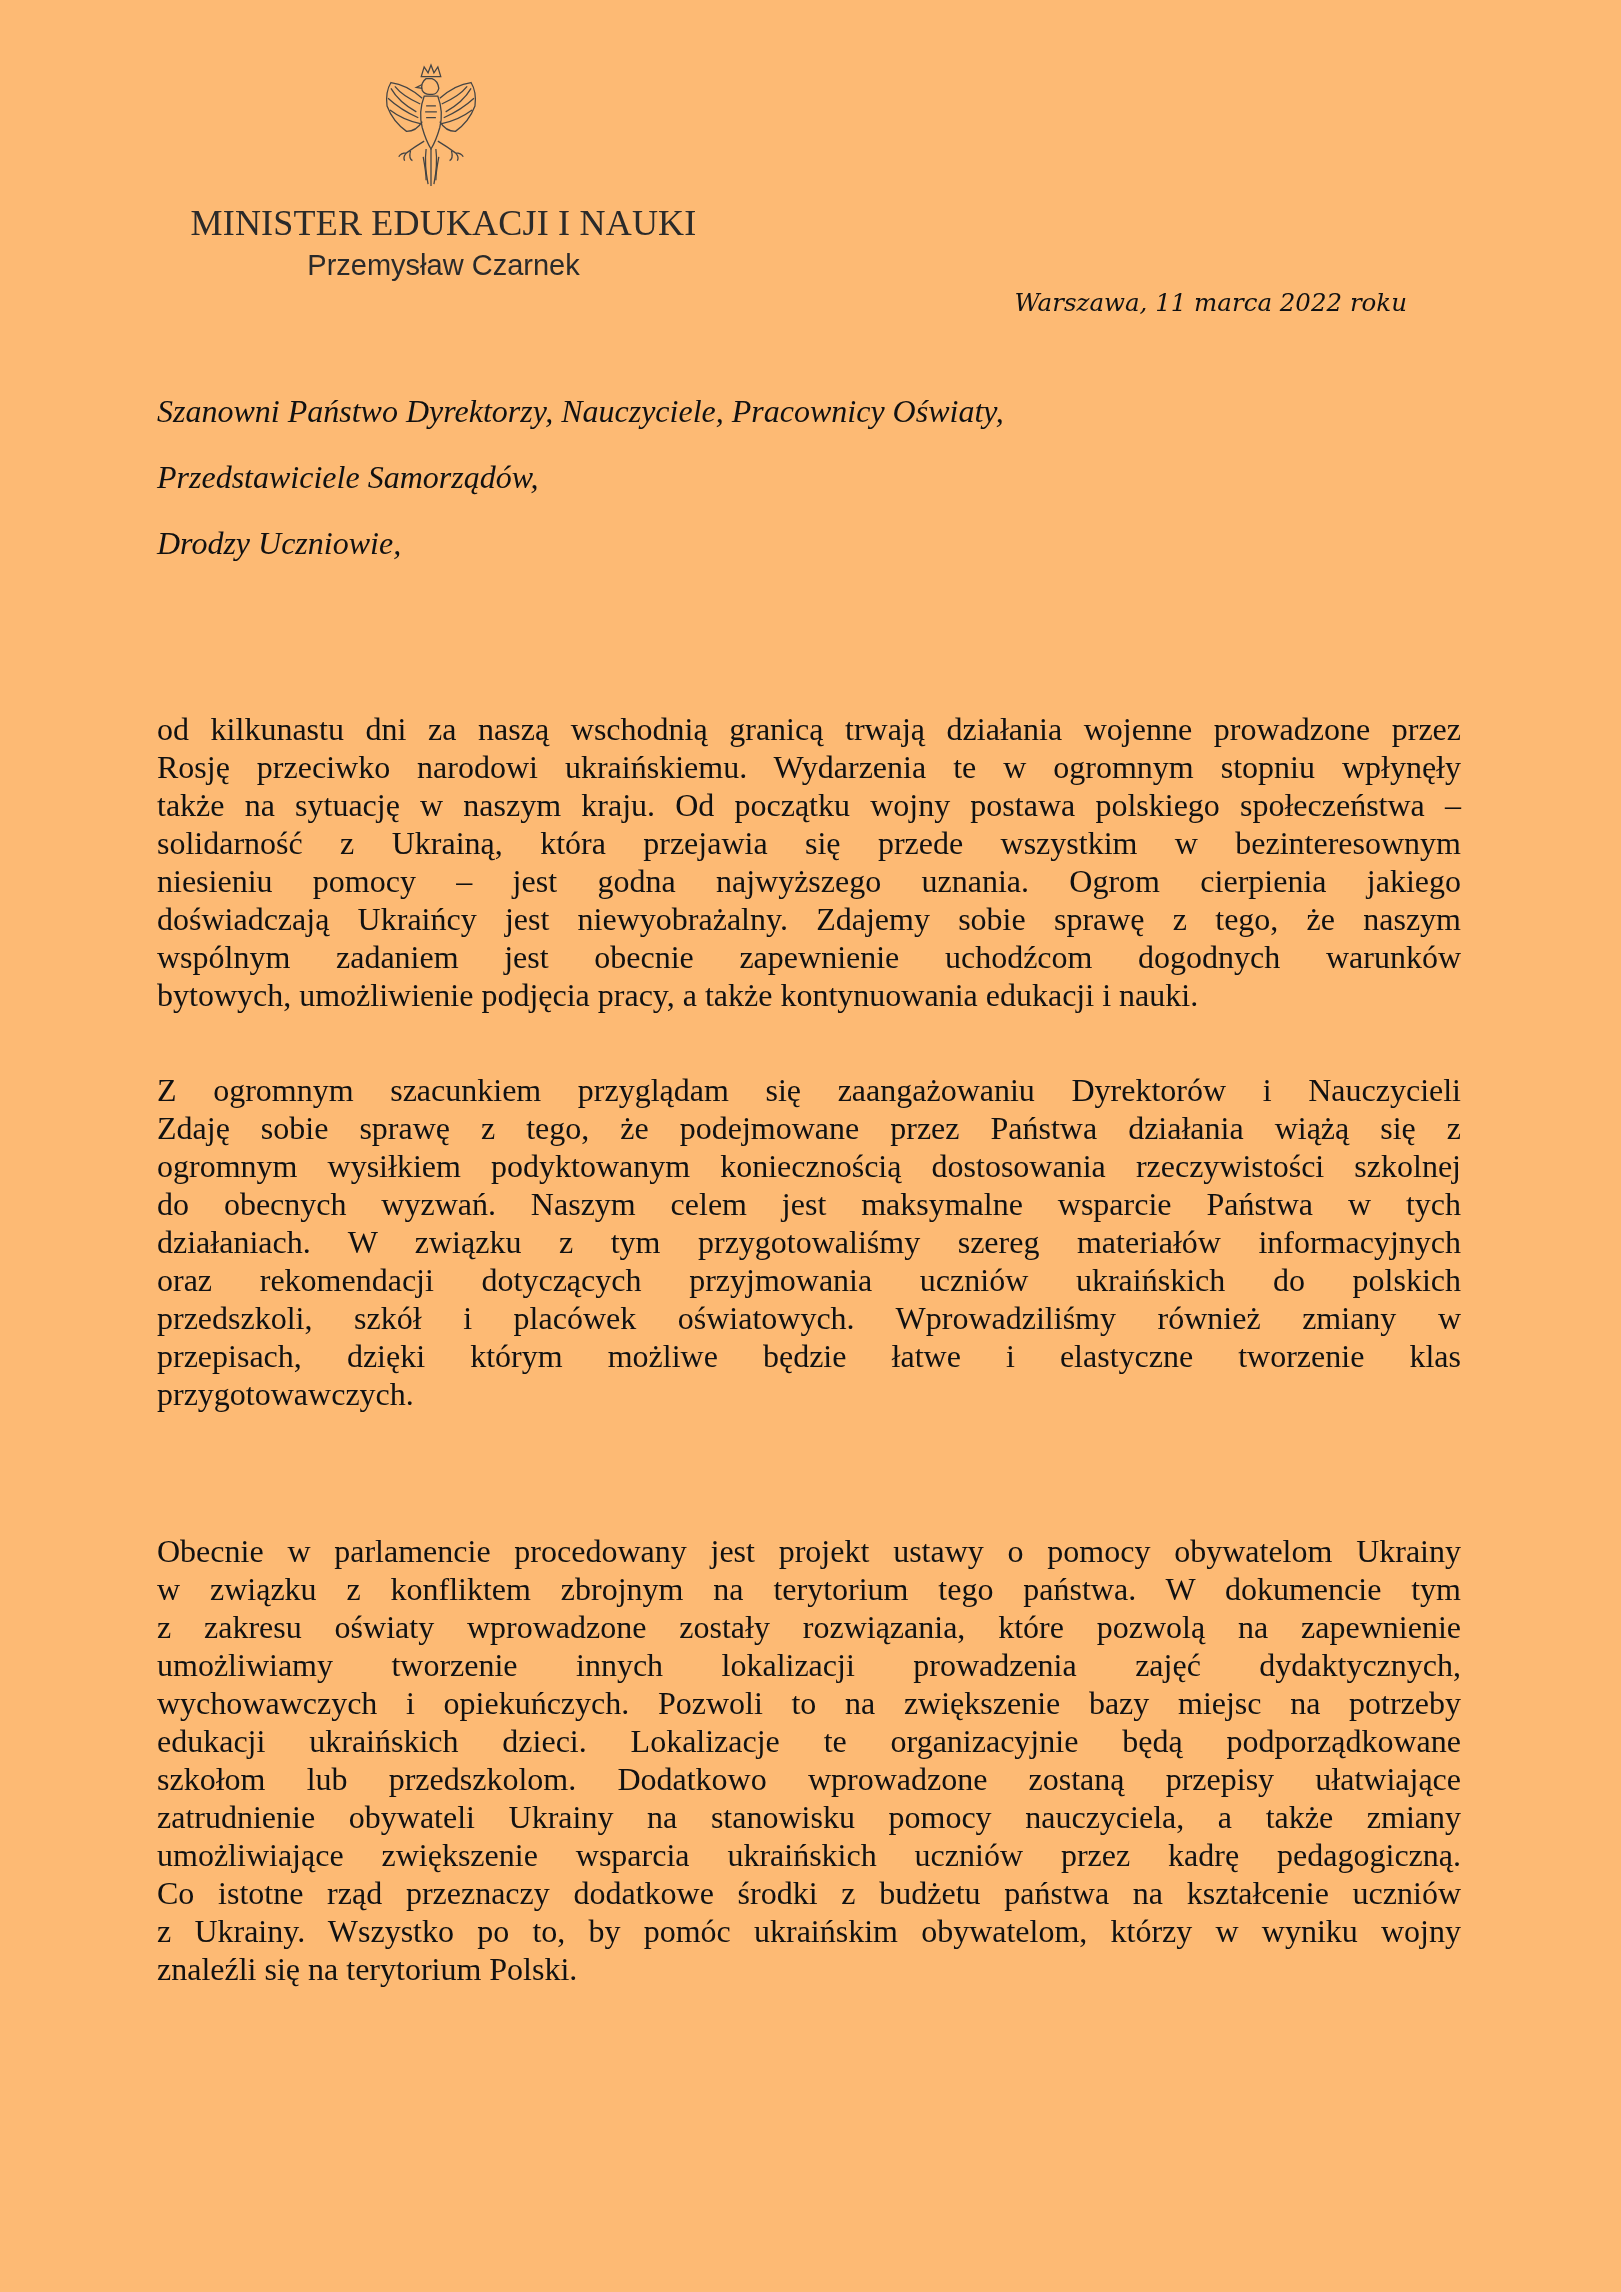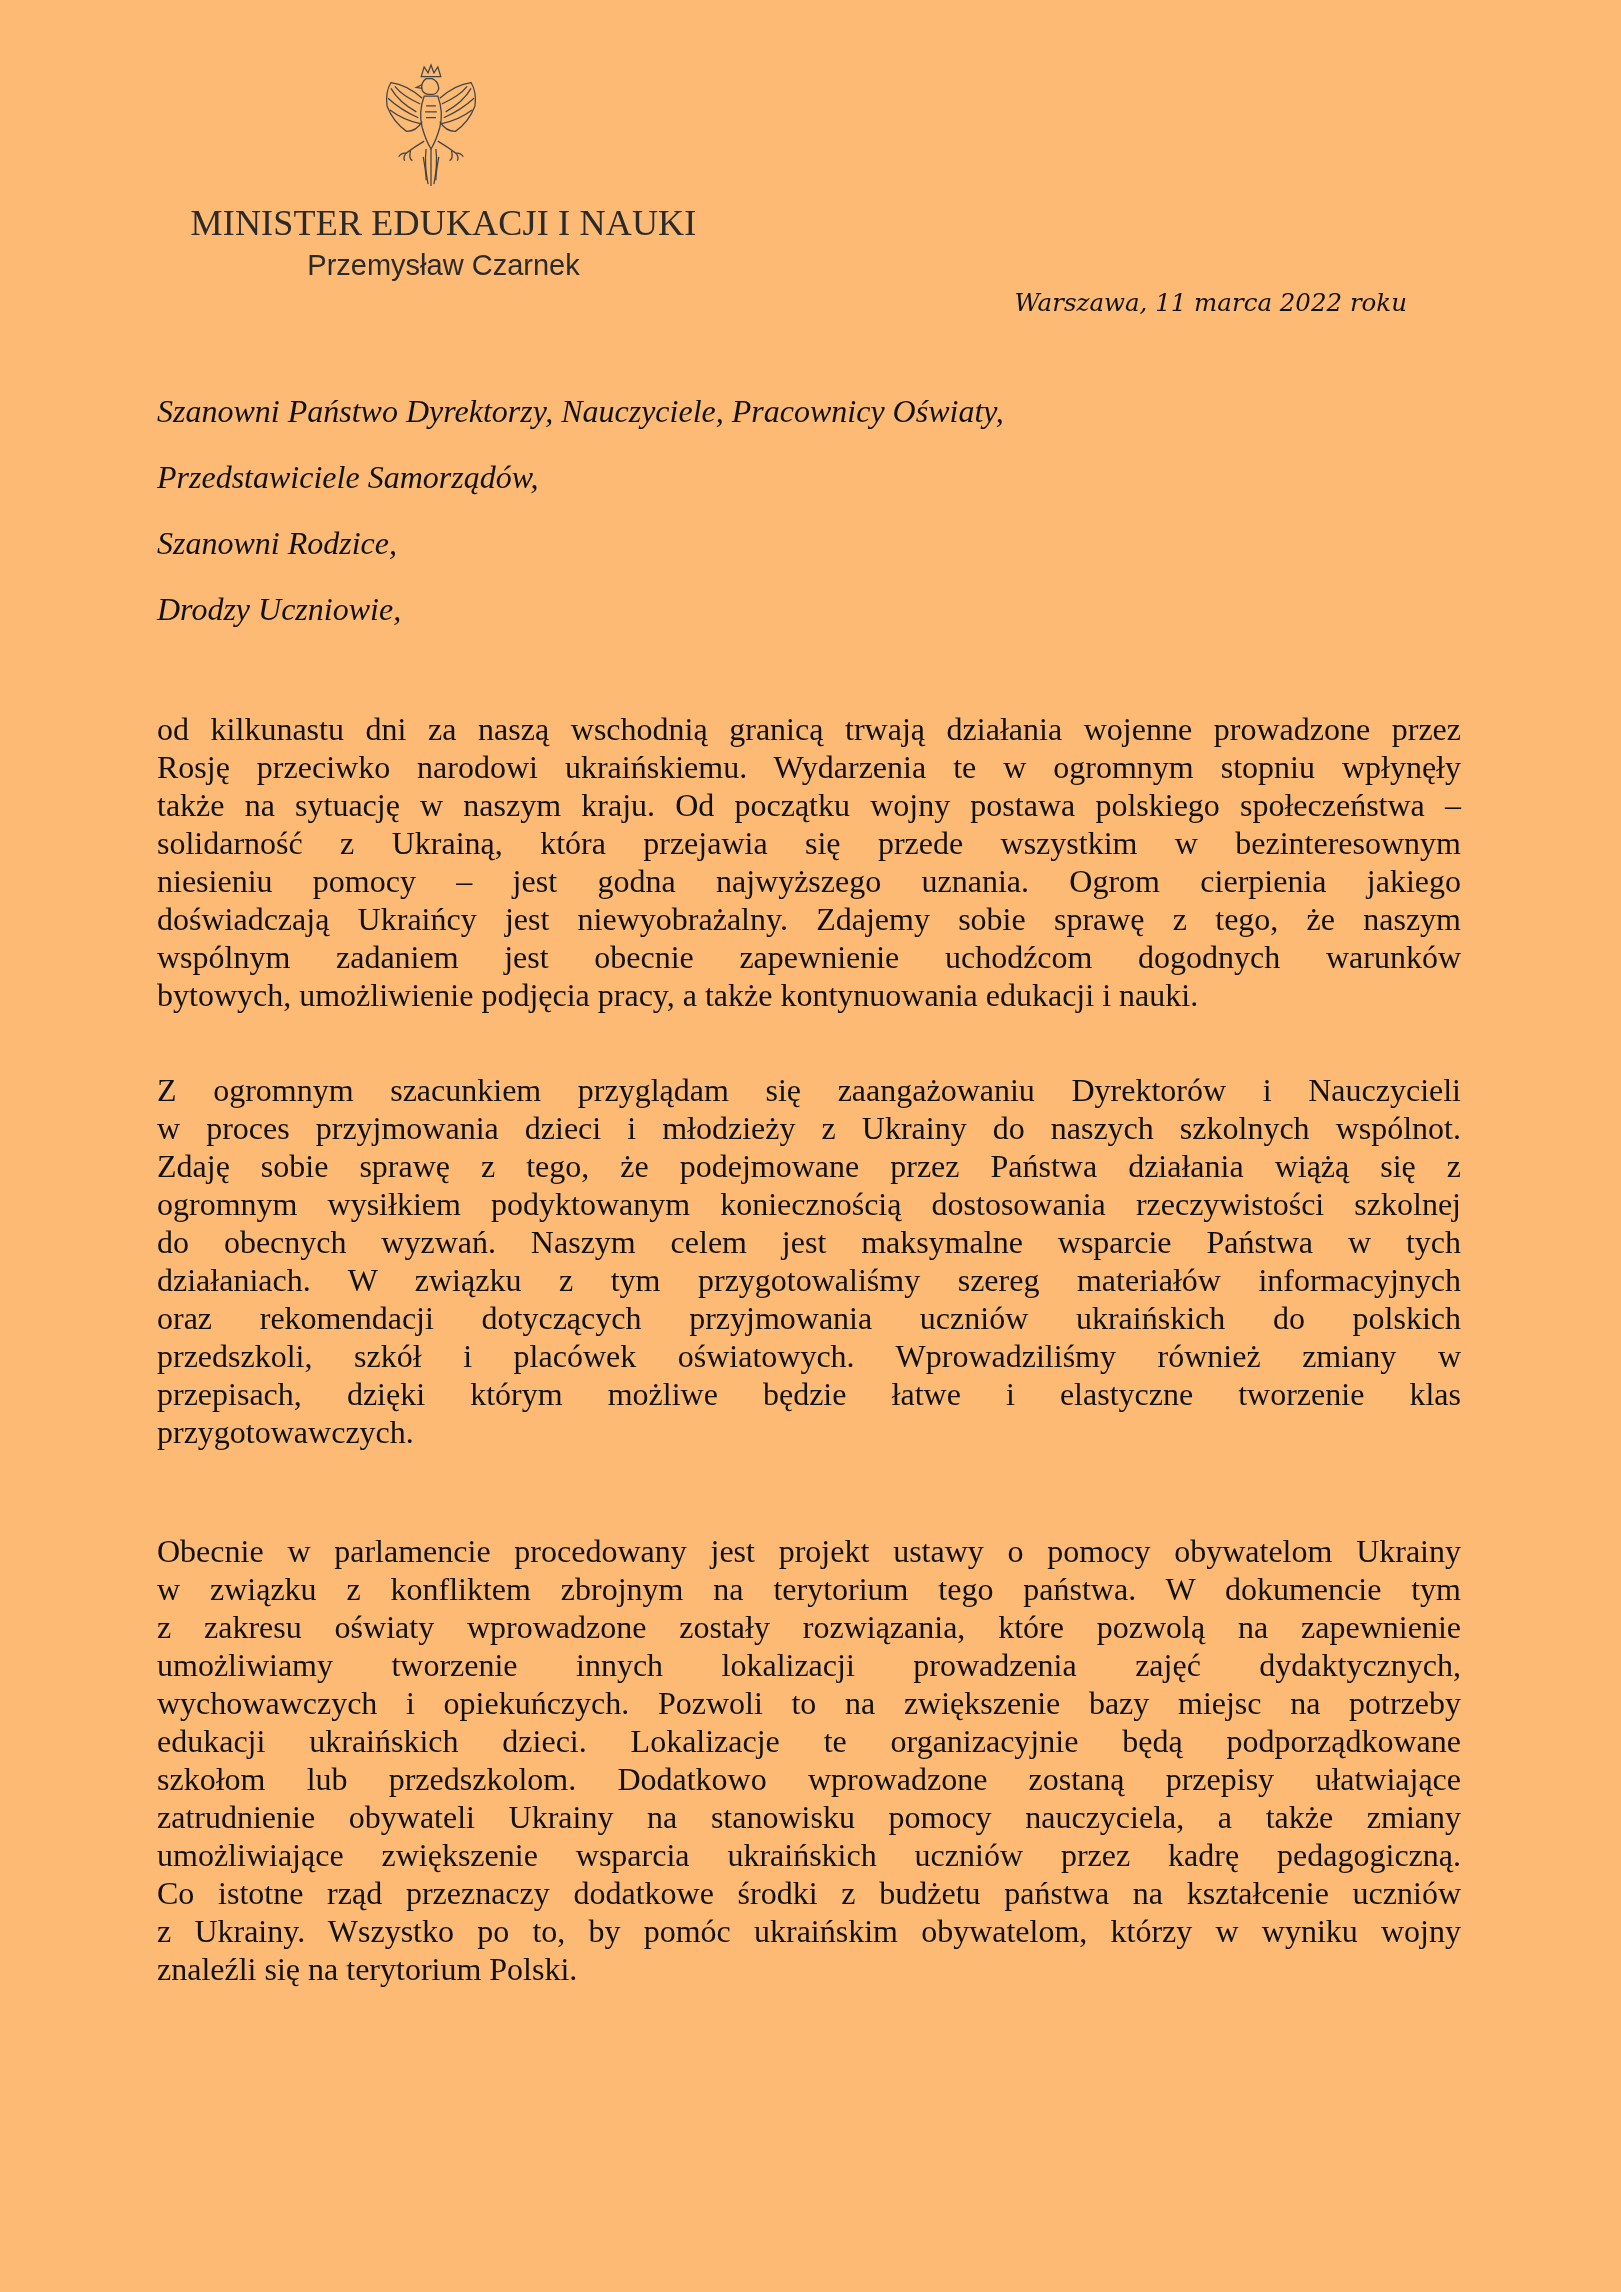--- a/index.html
+++ b/index.html
@@ -65,38 +65,36 @@
   </svg>
 
   <div class="ministry">MINISTER EDUKACJI I NAUKI</div>
   <div class="minister-name">Przemysław Czarnek</div>
 
   <div class="date">Warszawa, 11 marca 2022 roku</div>
 
   <div class="salutation">
     <div>Szanowni Państwo Dyrektorzy, Nauczyciele, Pracownicy Oświaty,</div>
     <div>Przedstawiciele Samorządów,</div>
-    <div>Szanowni Rodzice,</div>
     <div>Drodzy Uczniowie,</div>
   </div>
 
   <div class="body-text para-1">
     <span class="line">od kilkunastu dni za naszą wschodnią granicą trwają działania wojenne prowadzone przez</span>
     <span class="line">Rosję przeciwko narodowi ukraińskiemu. Wydarzenia te w ogromnym stopniu wpłynęły</span>
     <span class="line">także na sytuację w naszym kraju. Od początku wojny postawa polskiego społeczeństwa –</span>
     <span class="line">solidarność z Ukrainą, która przejawia się przede wszystkim w bezinteresownym</span>
     <span class="line">niesieniu pomocy – jest godna najwyższego uznania. Ogrom cierpienia jakiego</span>
     <span class="line">doświadczają Ukraińcy jest niewyobrażalny. Zdajemy sobie sprawę z tego, że naszym</span>
     <span class="line">wspólnym zadaniem jest obecnie zapewnienie uchodźcom dogodnych warunków</span>
     <span class="line last">bytowych, umożliwienie podjęcia pracy, a także kontynuowania edukacji i nauki.</span>
   </div>
 
   <div class="body-text para-2">
     <span class="line">Z ogromnym szacunkiem przyglądam się zaangażowaniu Dyrektorów i Nauczycieli</span>
-    <span class="line">w proces przyjmowania dzieci i młodzieży z Ukrainy do naszych szkolnych wspólnot.</span>
     <span class="line">Zdaję sobie sprawę z tego, że podejmowane przez Państwa działania wiążą się z</span>
     <span class="line">ogromnym wysiłkiem podyktowanym koniecznością dostosowania rzeczywistości szkolnej</span>
     <span class="line">do obecnych wyzwań. Naszym celem jest maksymalne wsparcie Państwa w tych</span>
     <span class="line">działaniach. W związku z tym przygotowaliśmy szereg materiałów informacyjnych</span>
     <span class="line">oraz rekomendacji dotyczących przyjmowania uczniów ukraińskich do polskich</span>
     <span class="line">przedszkoli, szkół i placówek oświatowych. Wprowadziliśmy również zmiany w</span>
     <span class="line">przepisach, dzięki którym możliwe będzie łatwe i elastyczne tworzenie klas</span>
     <span class="line last">przygotowawczych.</span>
   </div>
 

